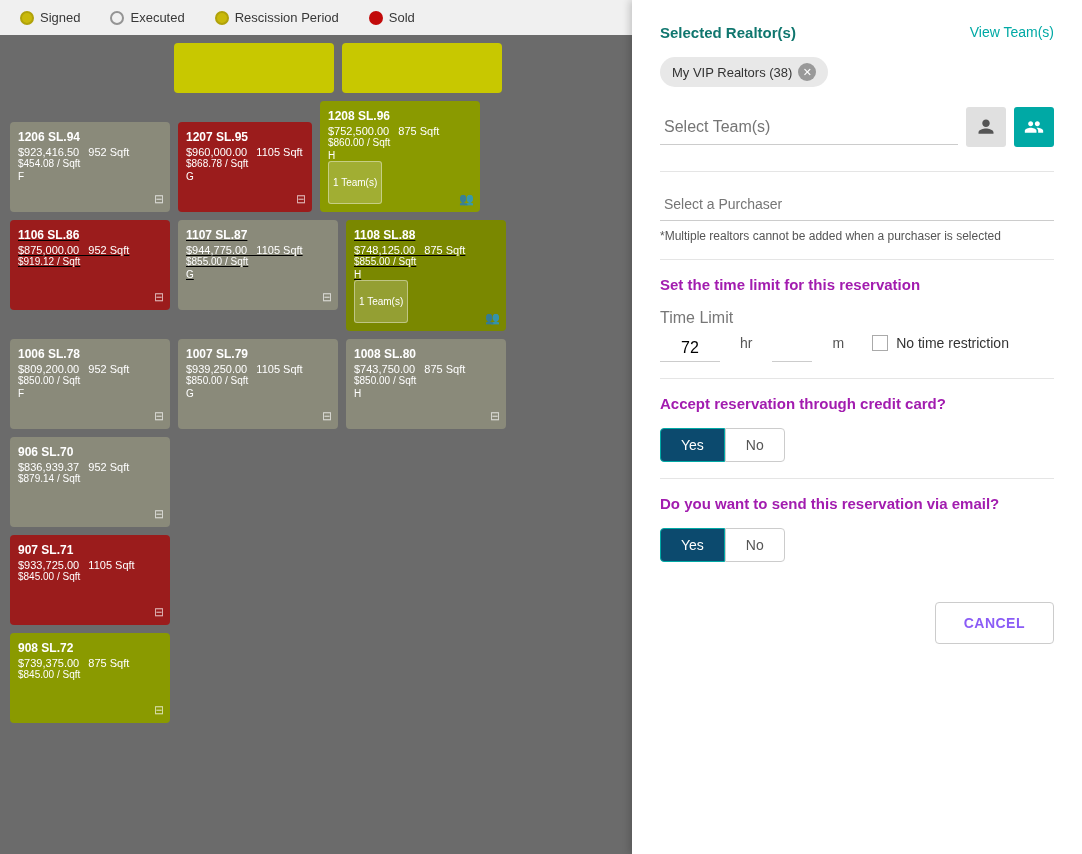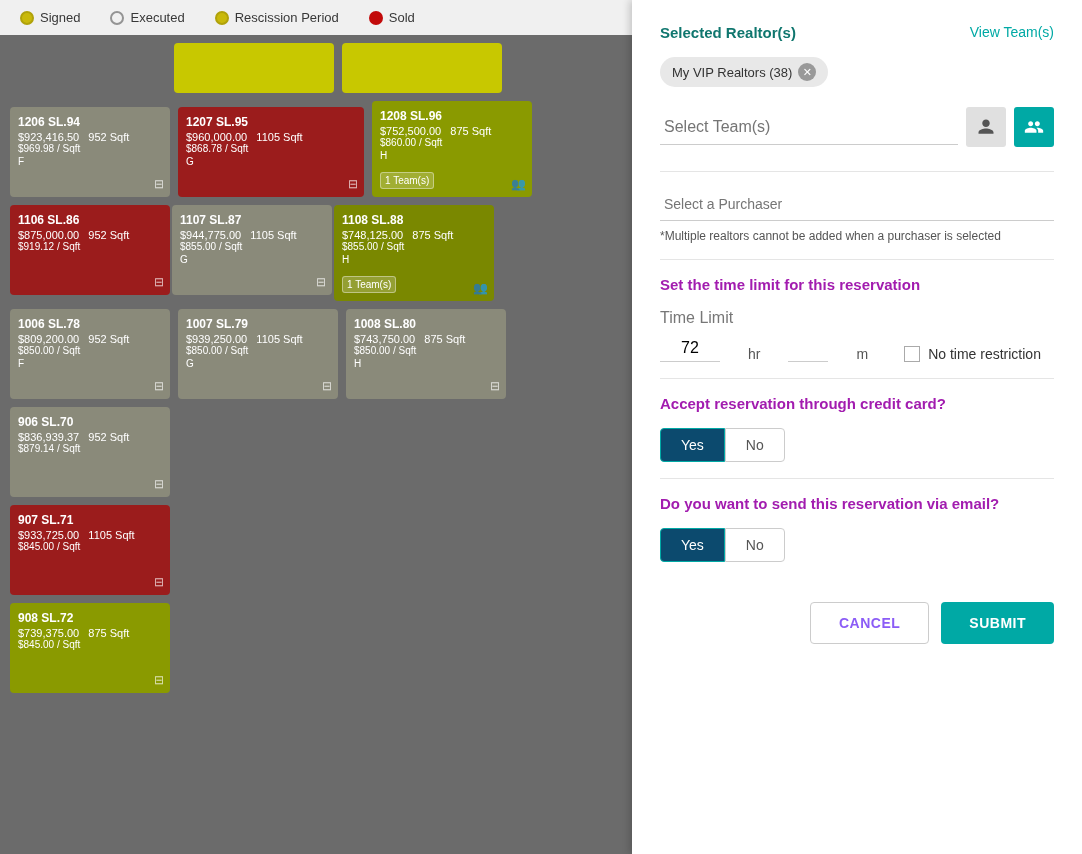--- a/index.html
+++ b/index.html
@@ -64,22 +64,22 @@
     .unit-card .unit-id { font-weight: bold; font-size: 12px; }
     .unit-card .price { font-size: 11px; margin-top: 2px; }
     .unit-card .psf { font-size: 10px; }
     .unit-card .floor { font-size: 10px; margin-top: 2px; }
 
     .team-badge {
       background: rgba(255,255,255,0.2);
       border: 1px solid rgba(255,255,255,0.4);
       border-radius: 3px;
       font-size: 10px;
-      padding: 2px 4px;
-      margin-top: 11px;
+      padding: 15px 4px;
+      margin-top: 0;
       display: inline-block;
     }
 
     .card-icon {
       position: absolute;
       bottom: 6px;
       right: 6px;
       font-size: 12px;
       opacity: 0.7;
     }
@@ -209,22 +209,22 @@
     }
 
     .time-limit-label {
       font-size: 16px;
       color: #777;
       margin-bottom: 8px;
     }
 
     .time-limit-row {
       display: flex;
-      align-items: flex-end;
-      gap: 28px;
+      align-items: flex-start;
+      gap: 20px;
       margin-bottom: 8px;
     }
 
     .time-input {
       width: 60px;
       border: none;
       border-bottom: 1px solid #ccc;
       padding: 4px;
       font-size: 16px;
       text-align: center;
@@ -344,42 +344,42 @@
     <div style="width:160px; height:50px; background:#c8c800; border-radius:4px;"></div>
     <div style="width:160px; height:50px; background:#c8c800; border-radius:4px;"></div>
   </div>
 
   <div style="padding:8px 10px;">
 
     <div style="display:flex; gap:8px; margin-bottom:8px; align-items:flex-end;">
       <div class="unit-card gray" style="width:160px;">
         <div class="unit-id">1206 SL.94</div>
         <div class="price">$923,416.50 &nbsp; 952 Sqft</div>
-        <div class="psf">$969.98 / Sqft</div>
+        <div class="psf">$454.08 / Sqft</div>
         <div class="floor">F</div>
         <span class="card-icon">⊟</span>
       </div>
-      <div class="unit-card red" style="width:186px;">
+      <div class="unit-card red" style="width:134px;">
         <div class="unit-id">1207 SL.95</div>
         <div class="price">$960,000.00 &nbsp; 1105 Sqft</div>
         <div class="psf">$868.78 / Sqft</div>
         <div class="floor">G</div>
         <span class="card-icon">⊟</span>
       </div>
       <div class="unit-card olive" style="width:160px;">
         <div class="unit-id">1208 SL.96</div>
         <div class="price">$752,500.00 &nbsp; 875 Sqft</div>
         <div class="psf">$860.00 / Sqft</div>
         <div class="floor">H</div>
         <div class="team-badge">1 Team(s)</div>
         <span class="card-icon">👥</span>
       </div>
     </div>
 
-    <div style="display:flex; gap:2px; margin-bottom:8px; align-items:flex-start;">
+    <div style="display:flex; gap:8px; margin-bottom:8px; align-items:flex-start;text-decoration:underline;">
       <div class="unit-card red" style="width:160px;">
         <div class="unit-id">1106 SL.86</div>
         <div class="price">$875,000.00 &nbsp; 952 Sqft</div>
         <div class="psf">$919.12 / Sqft</div>
         <span class="card-icon">⊟</span>
       </div>
       <div class="unit-card gray" style="width:160px;">
         <div class="unit-id">1107 SL.87</div>
         <div class="price">$944,775.00 &nbsp; 1105 Sqft</div>
         <div class="psf">$855.00 / Sqft</div>
@@ -518,16 +518,15 @@
     <div class="section-heading">Do you want to send this reservation via email?</div>
     <div class="toggle-row">
       <button class="toggle-btn active">Yes</button>
       <button class="toggle-btn">No</button>
     </div>
   </div>
 
   
   <div class="action-row">
     <button class="btn-cancel">CANCEL</button>
-    <button class="btn-submit">SUBMIT</button>
   </div>
 
 </div>
 
 </body></html>

